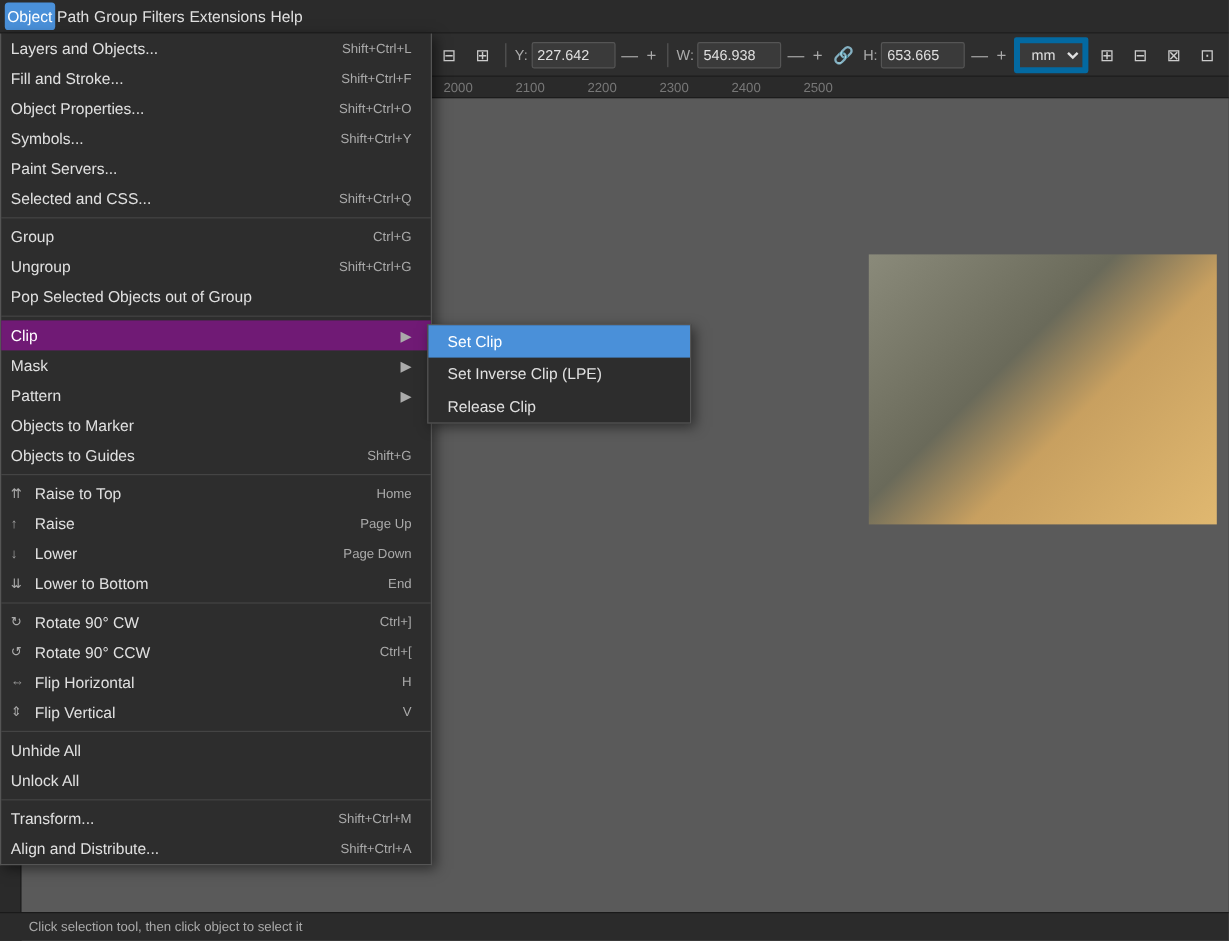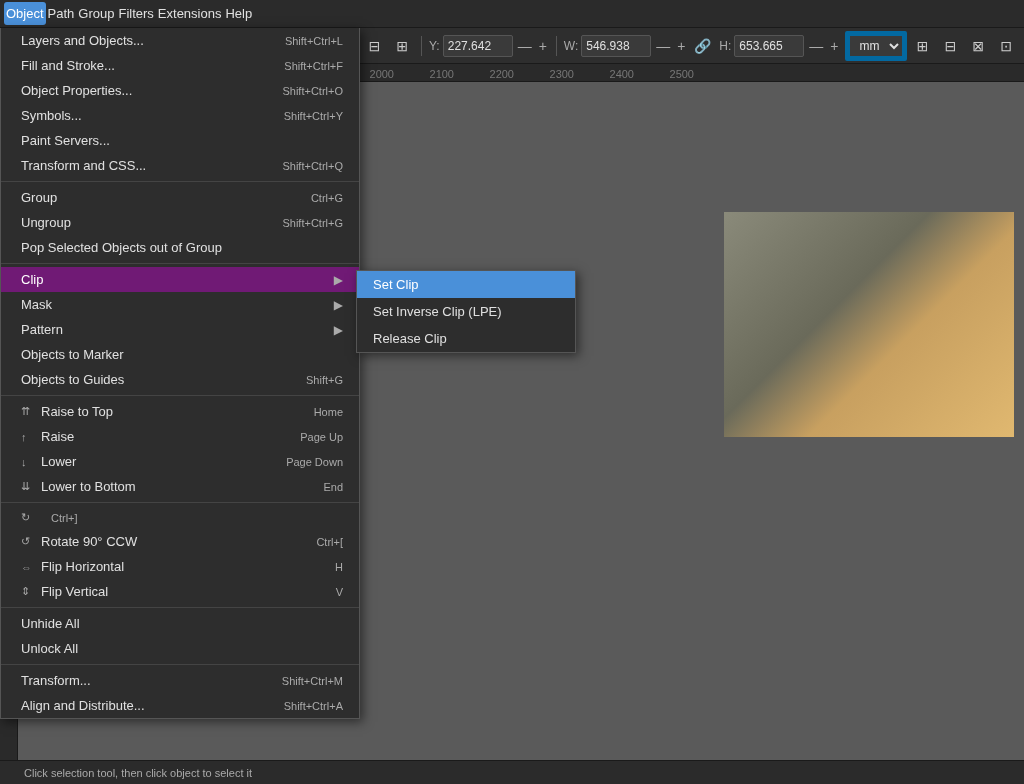--- a/index.html
+++ b/index.html
@@ -172,21 +172,21 @@
       width: 360px;
       background: #2d2d2d;
       border: 1px solid #555;
       border-top: none;
       z-index: 100;
       box-shadow: 3px 3px 10px rgba(0,0,0,0.5);
     }
     .menu-row {
       display: flex;
       align-items: center;
-      padding: 5px 16px 5px 20px;
+      padding: 5px 16px 5px 8px;
       cursor: pointer;
       position: relative;
       white-space: nowrap;
     }
     .menu-row.active-item {
       background: #701a75;
       color: #fff;
     }
     .menu-row-label {
       flex: 1;
@@ -400,21 +400,21 @@
   </div>
   <div class="menu-row">
     <span class="menu-row-label">Symbols...</span>
     <span class="menu-row-shortcut">Shift+Ctrl+Y</span>
   </div>
   <div class="menu-row">
     <span class="menu-row-label">Paint Servers...</span>
     <span class="menu-row-shortcut"></span>
   </div>
   <div class="menu-row">
-    <span class="menu-row-label">Transform and CSS...</span>
+    <span class="menu-row-label">Selected and CSS...</span>
     <span class="menu-row-shortcut">Shift+Ctrl+Q</span>
   </div>
   <div class="menu-sep"></div>
   <div class="menu-row">
     <span class="menu-row-label">Group</span>
     <span class="menu-row-shortcut">Ctrl+G</span>
   </div>
   <div class="menu-row">
     <span class="menu-row-label">Ungroup</span>
     <span class="menu-row-shortcut">Shift+Ctrl+G</span>
@@ -461,20 +461,21 @@
     <span class="menu-row-shortcut">Page Down</span>
   </div>
   <div class="menu-row">
     <span class="menu-row-icon">⇊</span>
     <span class="menu-row-label">Lower to Bottom</span>
     <span class="menu-row-shortcut">End</span>
   </div>
   <div class="menu-sep"></div>
   <div class="menu-row">
     <span class="menu-row-icon">↻</span>
+    <span class="menu-row-label">Rotate 90° CW</span>
     <span class="menu-row-shortcut">Ctrl+]</span>
   </div>
   <div class="menu-row">
     <span class="menu-row-icon">↺</span>
     <span class="menu-row-label">Rotate 90° CCW</span>
     <span class="menu-row-shortcut">Ctrl+[</span>
   </div>
   <div class="menu-row">
     <span class="menu-row-icon">⇔</span>
     <span class="menu-row-label">Flip Horizontal</span>

